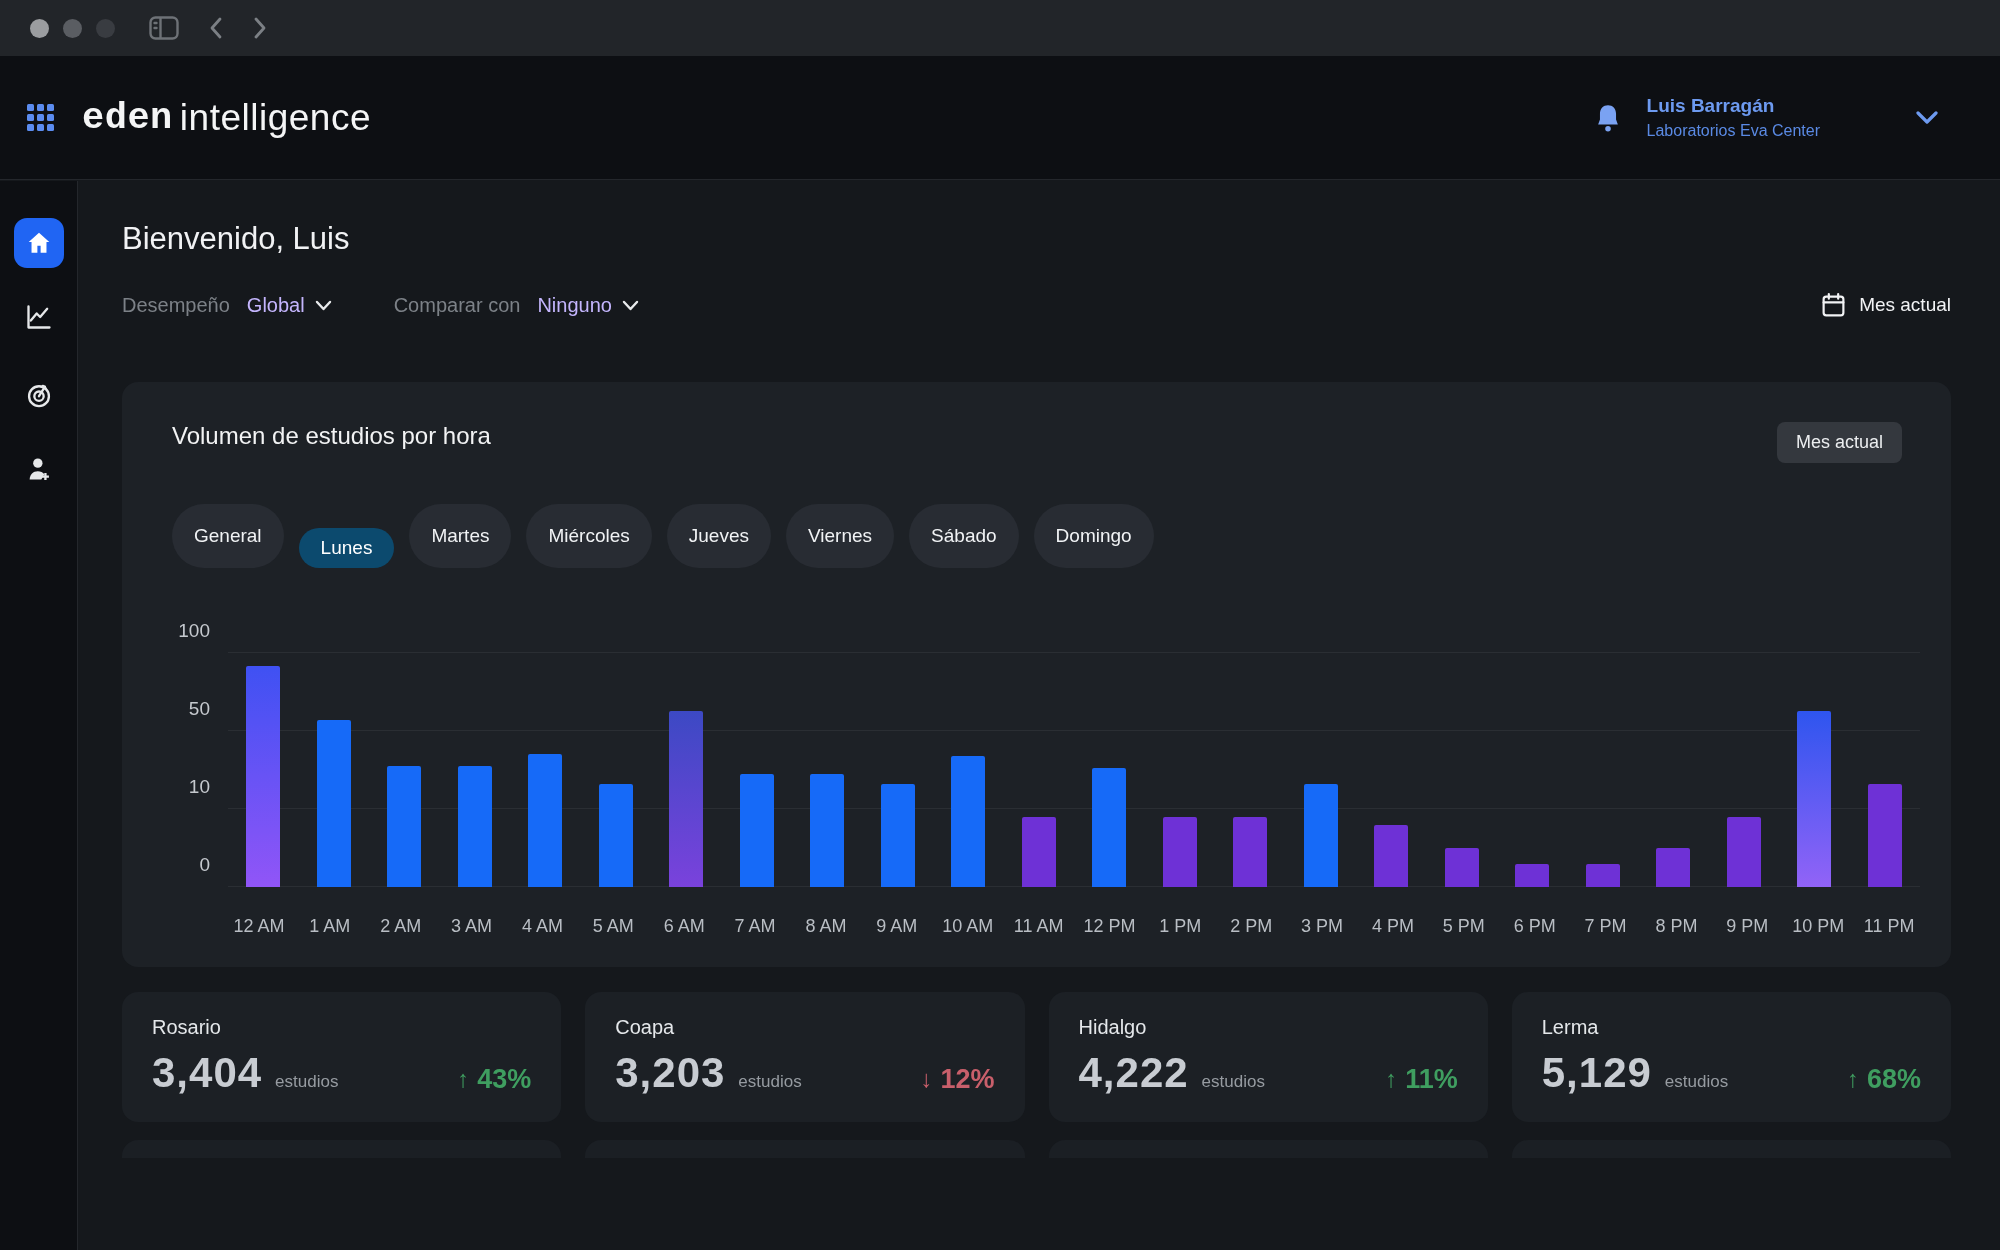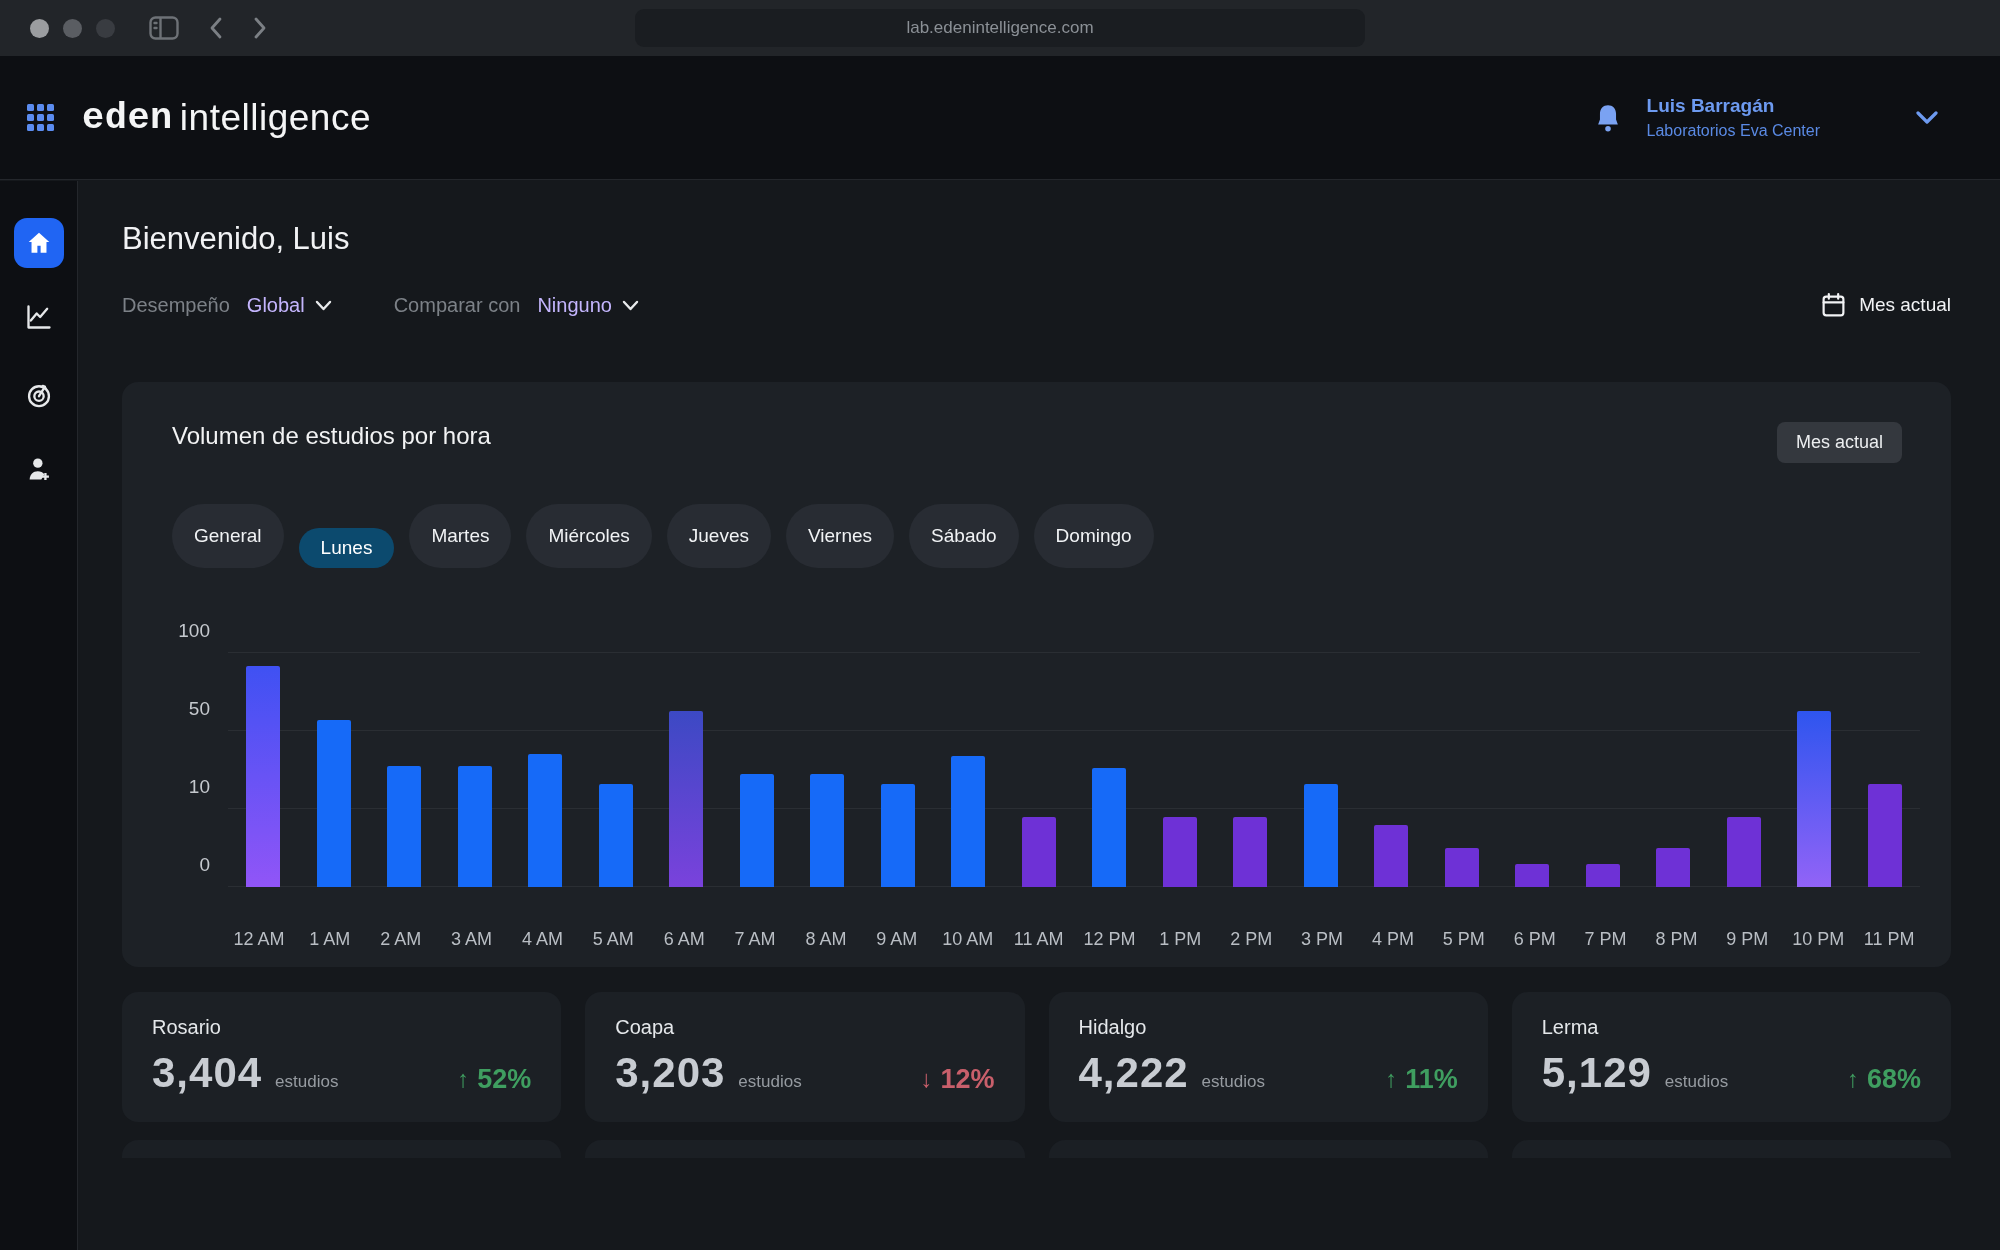--- a/index.html
+++ b/index.html
@@ -78,21 +78,21 @@
     padding:9px 22px; border-radius:999px; font-family:inherit;
   }
   .tab.active { background:#0c4a6e; color:#fff;margin-top:24px; }
   .chart { margin-top:85px; }
   .plot { position:relative; height:234px; margin-left:56px; }
   .gridline { position:absolute; left:0; right:0; height:1px; background:#2a2e33; }
   .ytick { position:absolute; left:-56px; width:38px; text-align:right; font-size:19px; color:#c5c9ce; transform:translateY(-50%); }
   .bars { position:absolute; left:0; right:0; top:0; bottom:0; display:flex; }
   .slot { flex:1; position:relative; }
   .bar { position:absolute; bottom:0; left:50%; transform:translateX(-50%); width:34px; border-radius:2px 2px 0 0; }
-  .xlabels { display:flex; margin-left:56px; margin-top:42px;gap:9px; }
+  .xlabels { display:flex; margin-left:56px; margin-top:29px;gap:9px; }
   .xlabels div { flex:1; text-align:center; font-size:18px; color:#b9bec4; }
   
   .section-title { margin-top:50px; font-size:26px; font-weight:500; color:#eef0f2; }
   .branch-row { margin-top:25px; display:flex; gap:24px; }
   .branch-card {
     flex:1; height:130px; background:#1c2025; border-radius:16px; padding:24px 30px 0 30px;
   }
   .branch-name { font-size:20px; color:#e4e7ea; }
   .branch-line { display:flex; align-items:baseline; margin-top:10px; }
   .branch-value { font-size:42px; font-weight:600; color:#c8ccd2; letter-spacing:1px; }
@@ -123,23 +123,20 @@
   </div>
   <div class="chrome-ic" style="margin-left:30px;">
     <svg width="14" height="24" viewBox="0 0 14 24" fill="none" stroke="#7c8085" stroke-width="2.8" stroke-linecap="round" stroke-linejoin="round">
         <polyline points="11,3 3,12 11,21"></polyline>
       </svg>
   </div>
   <div class="chrome-ic" style="margin-left:30px;">
     <svg width="14" height="24" viewBox="0 0 14 24" fill="none" stroke="#7c8085" stroke-width="2.8" stroke-linecap="round" stroke-linejoin="round">
         <polyline points="3,3 11,12 3,21"></polyline>
       </svg>
-  </div>
-  <div class="urlbar">
-    <span>lab.edenintelligence.com</span>
   </div>
 </div>
 
 <div class="appheader">
   <div class="grid-icon">
     <i></i>
       <i></i>
       <i></i>
       <i></i>
       <i></i>
@@ -369,21 +366,21 @@
   </div>
 
   <div class="branch-row" id="branchRow">
       <div class="branch-card">
         <div class="branch-name">Rosario</div>
         <div class="branch-line">
           <span class="branch-value">3,404</span>
           <span class="branch-unit">estudios</span>
           <span class="branch-delta delta-up">
             <span class="arrow">↑</span>
-            <span>52%</span>
+            <span>43%</span>
           </span>
         </div>
       </div>
       <div class="branch-card">
         <div class="branch-name">Coapa</div>
         <div class="branch-line">
           <span class="branch-value">3,203</span>
           <span class="branch-unit">estudios</span>
           <span class="branch-delta delta-down">
             <span class="arrow">↓</span>

